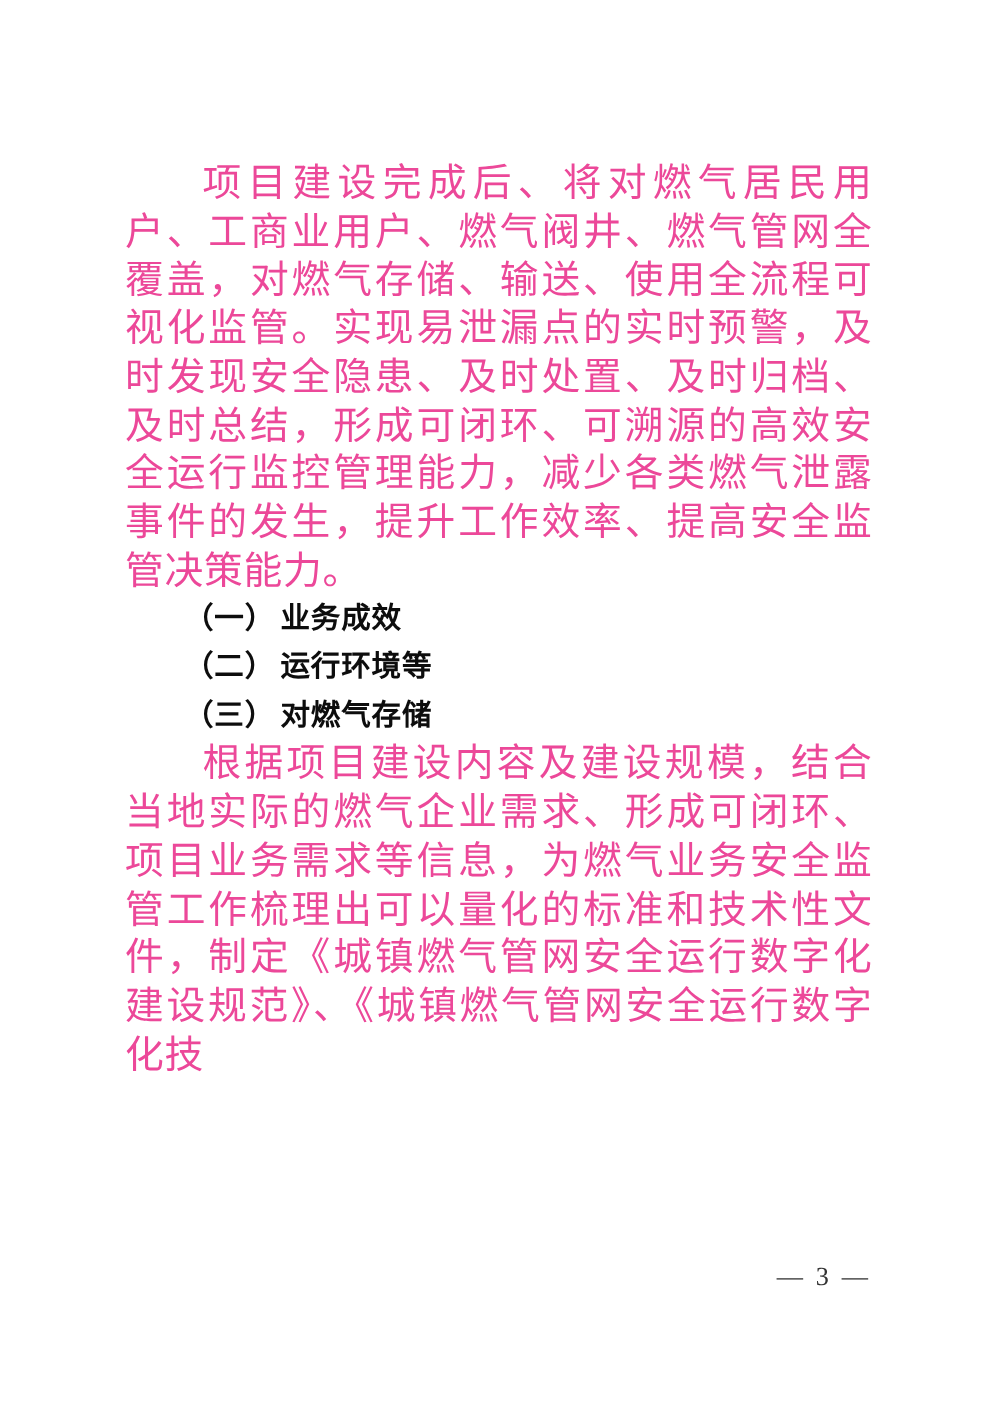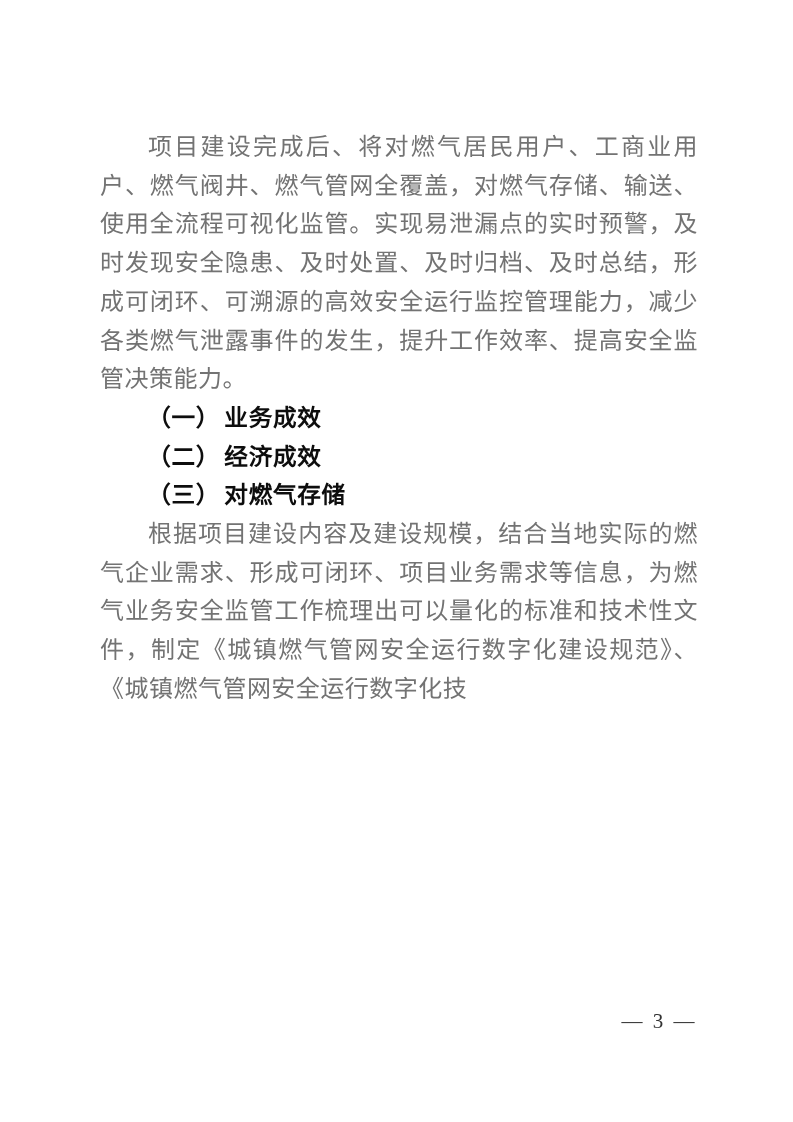--- a/index.html
+++ b/index.html
@@ -22,27 +22,27 @@
     box-sizing: border-box;
   }
   .content {
     position: absolute;
     left: 100px;
     top: 128px;
     width: 598px;
   }
   .para {
     margin: 0;
-    font-size: 24px;
+    font-size: 31px;
     line-height: 38.7px;
     text-align: justify;
     text-justify: inter-character;
     text-indent: 2em;
     letter-spacing: 0.02em;
-    color: #737373;
+    color: #ec4899;
     font-weight: 400;
   }
   .heading {
     margin: 0;
     font-size: 23.6px;
     line-height: 38.7px;
     text-indent: 2em;
     font-weight: 700;
     color: #0d0d0d;
     letter-spacing: 0.03em;
@@ -73,21 +73,21 @@
 
 <div class="page">
 
   <div class="content">
 
     <p class="para">项目建设完成后、将对燃气居民用户、工商业用户、燃气阀井、燃气管网全覆盖，对燃气存储、输送、使用全流程可视化监管。实现易泄漏点的实时预警，及时发现安全隐患、及时处置、及时归档、及时总结，形成可闭环、可溯源的高效安全运行监控管理能力，减少各类燃气泄露事件的发生，提升工作效率、提高安全监管决策能力。</p>
 
     <p class="heading"><span class="hnum">（一）</span><span class="htext">业务成效</span></p>
 
 
-    <p class="heading"><span class="hnum">（二）</span><span class="htext">经济成效</span></p>
+    <p class="heading"><span class="hnum">（二）</span><span class="htext">运行环境等</span></p>
 
 
     <p class="heading"><span class="hnum">（三）</span><span class="htext">对燃气存储</span></p>
 
     <p class="para">根据项目建设内容及建设规模，结合当地实际的燃气企业需求、形成可闭环、项目业务需求等信息，为燃气业务安全监管工作梳理出可以量化的标准和技术性文件，制定《城镇燃气管网安全运行数字化建设规范》、《城镇燃气管网安全运行数字化技</p>
 
   </div>
 
   <div class="page-number">— 3 —</div>
 

